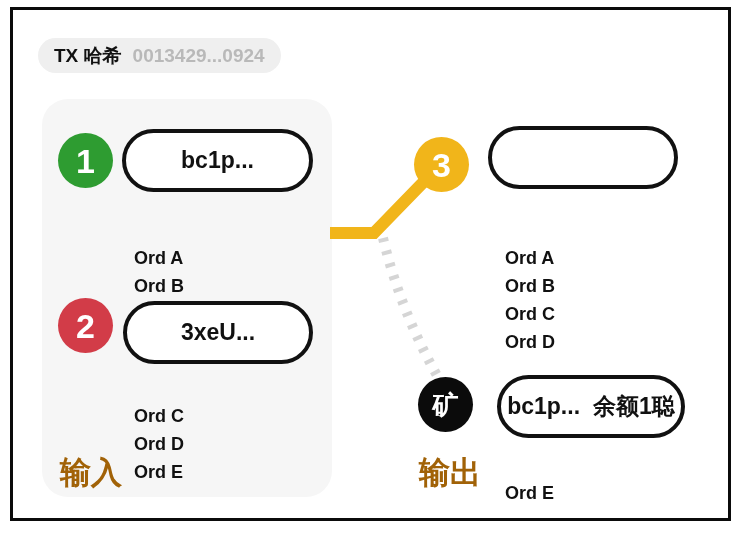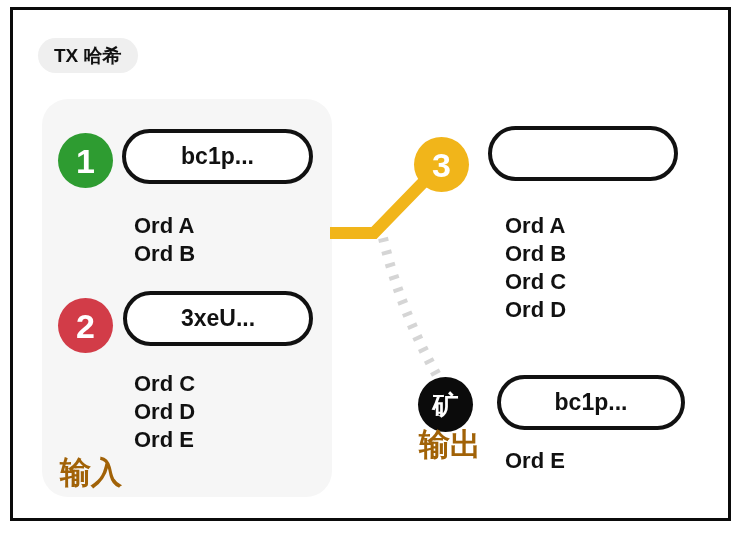--- a/index.html
+++ b/index.html
@@ -35,55 +35,56 @@
     display:flex; align-items:center; justify-content:center;
     color:#ffffff; font-weight:bold; font-size:34px; line-height:1;
   }
   .c-green  { left:58px;  top:133px; background:#2e9c31; }
   .c-red    { left:58px;  top:298px; background:#d23c48; }
   .c-yellow { left:414px; top:137px; background:#f1b51a; }
   .c-miner  { left:418px; top:377px; background:#0b0b0b; font-size:26px; }
 
   
   .pill {
-    position:absolute; height:55px; box-sizing:border-box;
+    position:absolute; height:63px; box-sizing:border-box;
     border:4px solid #111; border-radius:34px; background:#fff;
     display:flex; align-items:center; justify-content:center; gap:13px;
     font-weight:bold; font-size:23px; color:#111; white-space:nowrap;
   }
   .pill-1 { left:122px; top:129px; width:191px; }
-  .pill-2 { left:123px; top:291px; width:190px; }
+  .pill-2 { left:123px; top:301px; width:190px; }
   .pill-3 { left:488px; top:126px; width:190px; }
   .pill-4 { left:497px; top:375px; width:188px; }
 
   
   .ords {
-    position:absolute; font-weight:bold; font-size:22px; line-height:28px; color:#111;
+    position:absolute; font-weight:bold; font-size:18px; line-height:28px; color:#111;margin-top:32px;
   }
   .ords-1 { left:134px; top:212px; }
   .ords-2 { left:134px; top:370px; }
   .ords-3 { left:505px; top:212px; }
   .ords-4 { left:505px; top:447px; }
 
   
   .section-label {
     position:absolute; font-weight:bold; font-size:31px; color:#a16207;
   }
   .label-in  { left:60px;  top:452px; }
-  .label-out { left:419px; top:424px; }
+  .label-out { left:419px; top:452px; }
 </style>
 </head>
 <body>
 
 <div class="canvas">
 
   <div class="frame"></div>
 
   <div class="tx-badge">
     <span class="tx-label">TX 哈希</span>
+    <span class="tx-hash">0013429...0924</span>
   </div>
 
   <div class="input-box"></div>
 
   <svg class="connectors" viewBox="0 0 742 535" xmlns="http://www.w3.org/2000/svg">
     <path d="M330,233 L374,233 L441,164" fill="none" stroke="#f1b51a" stroke-width="12" stroke-linecap="butt" stroke-linejoin="miter"></path>
     <path d="M383,238 Q402,318 446,391" fill="none" stroke="#d5d5d5" stroke-width="10" stroke-dasharray="4 9" stroke-linecap="butt"></path>
   </svg>
 
   <div class="badge-circle c-green">1</div>
@@ -113,20 +114,21 @@
   <div class="ords ords-3">
     <div>Ord A</div>
     <div>Ord B</div>
     <div>Ord C</div>
     <div>Ord D</div>
   </div>
 
   <div class="badge-circle c-miner">矿</div>
   <div class="pill pill-4">
     <span>bc1p...</span>
+    <span>余额1聪</span>
   </div>
   <div class="ords ords-4">
     <div>Ord E</div>
   </div>
 
   <div class="section-label label-out">输出</div>
 
 </div>
 
 </body></html>

